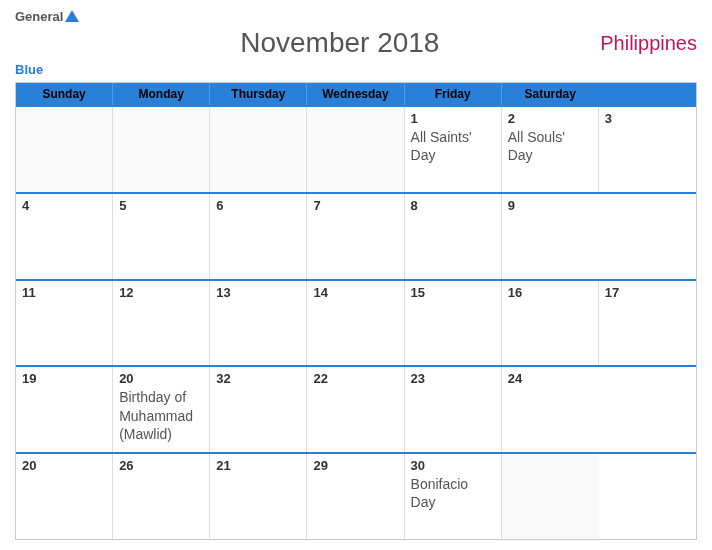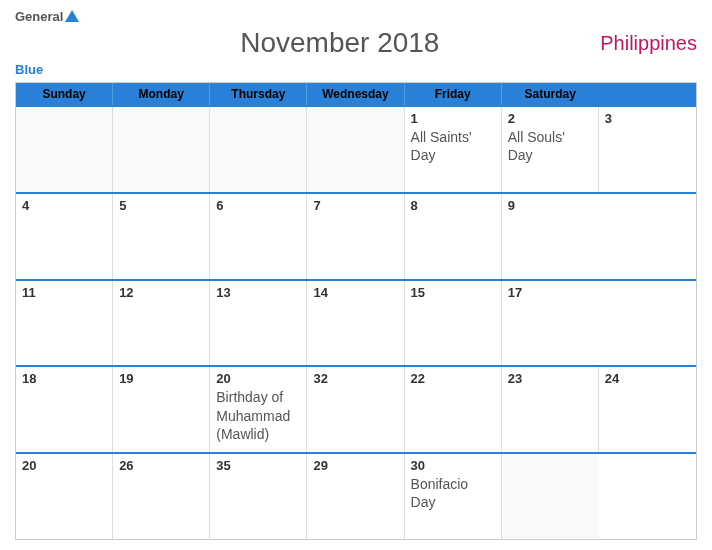--- a/index.html
+++ b/index.html
@@ -246,28 +246,28 @@
         <div class="cal-cell">
           <span class="cal-date">13</span>
         </div>
         <div class="cal-cell">
           <span class="cal-date">14</span>
         </div>
         <div class="cal-cell">
           <span class="cal-date">15</span>
         </div>
         <div class="cal-cell">
+          <span class="cal-date">16</span>
+        </div>
+        <div class="cal-cell">
           <span class="cal-date">17</span>
         </div>
       </div>
 
       <div class="cal-row">
-        <div class="cal-cell">
-          <span class="cal-date">18</span>
-        </div>
         <div class="cal-cell">
           <span class="cal-date">19</span>
         </div>
         <div class="cal-cell">
           <span class="cal-date">20</span>
           <span class="cal-event">Birthday of Muhammad (Mawlid)</span>
         </div>
         <div class="cal-cell">
           <span class="cal-date">32</span>
         </div>
@@ -283,21 +283,21 @@
       </div>
 
       <div class="cal-row">
         <div class="cal-cell">
           <span class="cal-date">20</span>
         </div>
         <div class="cal-cell">
           <span class="cal-date">26</span>
         </div>
         <div class="cal-cell">
-          <span class="cal-date">35</span>
+          <span class="cal-date">21</span>
         </div>
         <div class="cal-cell">
           <span class="cal-date">29</span>
         </div>
         <div class="cal-cell">
           <span class="cal-date">30</span>
           <span class="cal-event">Bonifacio Day</span>
         </div>
         <div class="cal-cell empty-cell"></div>
       </div>

